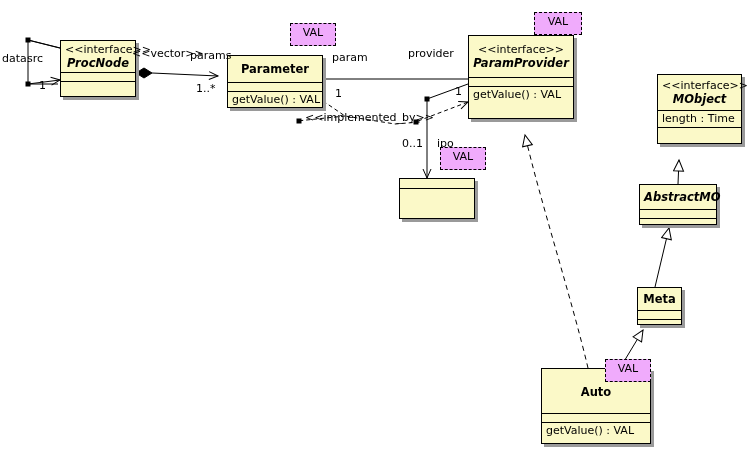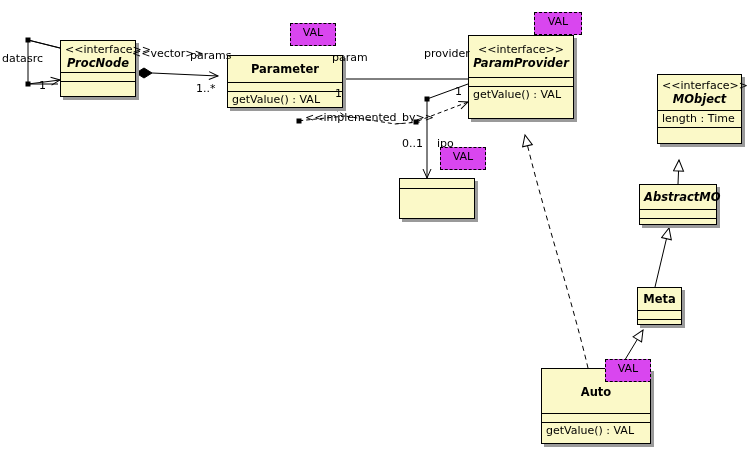--- a/index.html
+++ b/index.html
@@ -71,21 +71,21 @@
   }
   .head-comp {
     padding-top: 2px;
     padding-bottom: 2px;
   }
 
   
   .tparam {
     position: absolute;
     box-sizing: border-box;
-    background: #d946ef;
+    background: #f0abfc;
     border: 1px dashed #000000;
     font-size: 11px;
     line-height: 13px;
     text-align: center;
     color: #000;
     z-index: 8;
     padding-top: 2px;
   }
 
   
@@ -174,21 +174,21 @@
 
   <div class="uml-class" style="left:60px; top:40px; width:76px; height:57px;">
     <div class="compartment head-comp">
       <div class="stereo">&lt;&lt;interface&gt;&gt;</div>
       <div class="cname abstract">ProcNode</div>
     </div>
     <div class="compartment empty-comp"></div>
     <div class="compartment empty-comp"></div>
   </div>
 
-  <div class="uml-class" style="left:227px; top:55px; width:116px; height:53px;">
+  <div class="uml-class" style="left:227px; top:55px; width:96px; height:53px;">
     <div class="compartment head-comp" style="padding-top:6px; padding-bottom:6px;">
       <div class="cname">Parameter</div>
     </div>
     <div class="compartment empty-comp"></div>
     <div class="compartment attrs">getValue() : VAL</div>
   </div>
 
   <div class="uml-class" style="left:468px; top:35px; width:106px; height:84px;">
     <div class="compartment head-comp" style="padding-top:7px; padding-bottom:7px;">
       <div class="stereo">&lt;&lt;interface&gt;&gt;</div>
@@ -248,21 +248,21 @@
   <div class="elabel" style="left:27px; top:53px;">src</div>
   <div class="elabel" style="left:39px; top:80px;">1</div>
 
   <div class="elabel" style="left:132px; top:48px;">&lt;&lt;vector&gt;&gt;</div>
   <div class="elabel" style="left:190px; top:50px;">params</div>
   <div class="elabel" style="left:196px; top:83px;">1..*</div>
 
   <div class="elabel" style="left:332px; top:52px;">param</div>
   <div class="elabel" style="left:335px; top:88px;">1</div>
 
-  <div class="elabel" style="left:424px; top:48px;">provider</div>
+  <div class="elabel" style="left:408px; top:48px;">provider</div>
   <div class="elabel" style="left:455px; top:86px;">1</div>
 
   <div class="elabel" style="left:305px; top:112px;">&lt;&lt;implemented_by&gt;&gt;</div>
 
   <div class="elabel" style="left:402px; top:138px;">0..1</div>
   <div class="elabel" style="left:437px; top:138px;">ipo</div>
 
 </div>
 
 </body></html>

